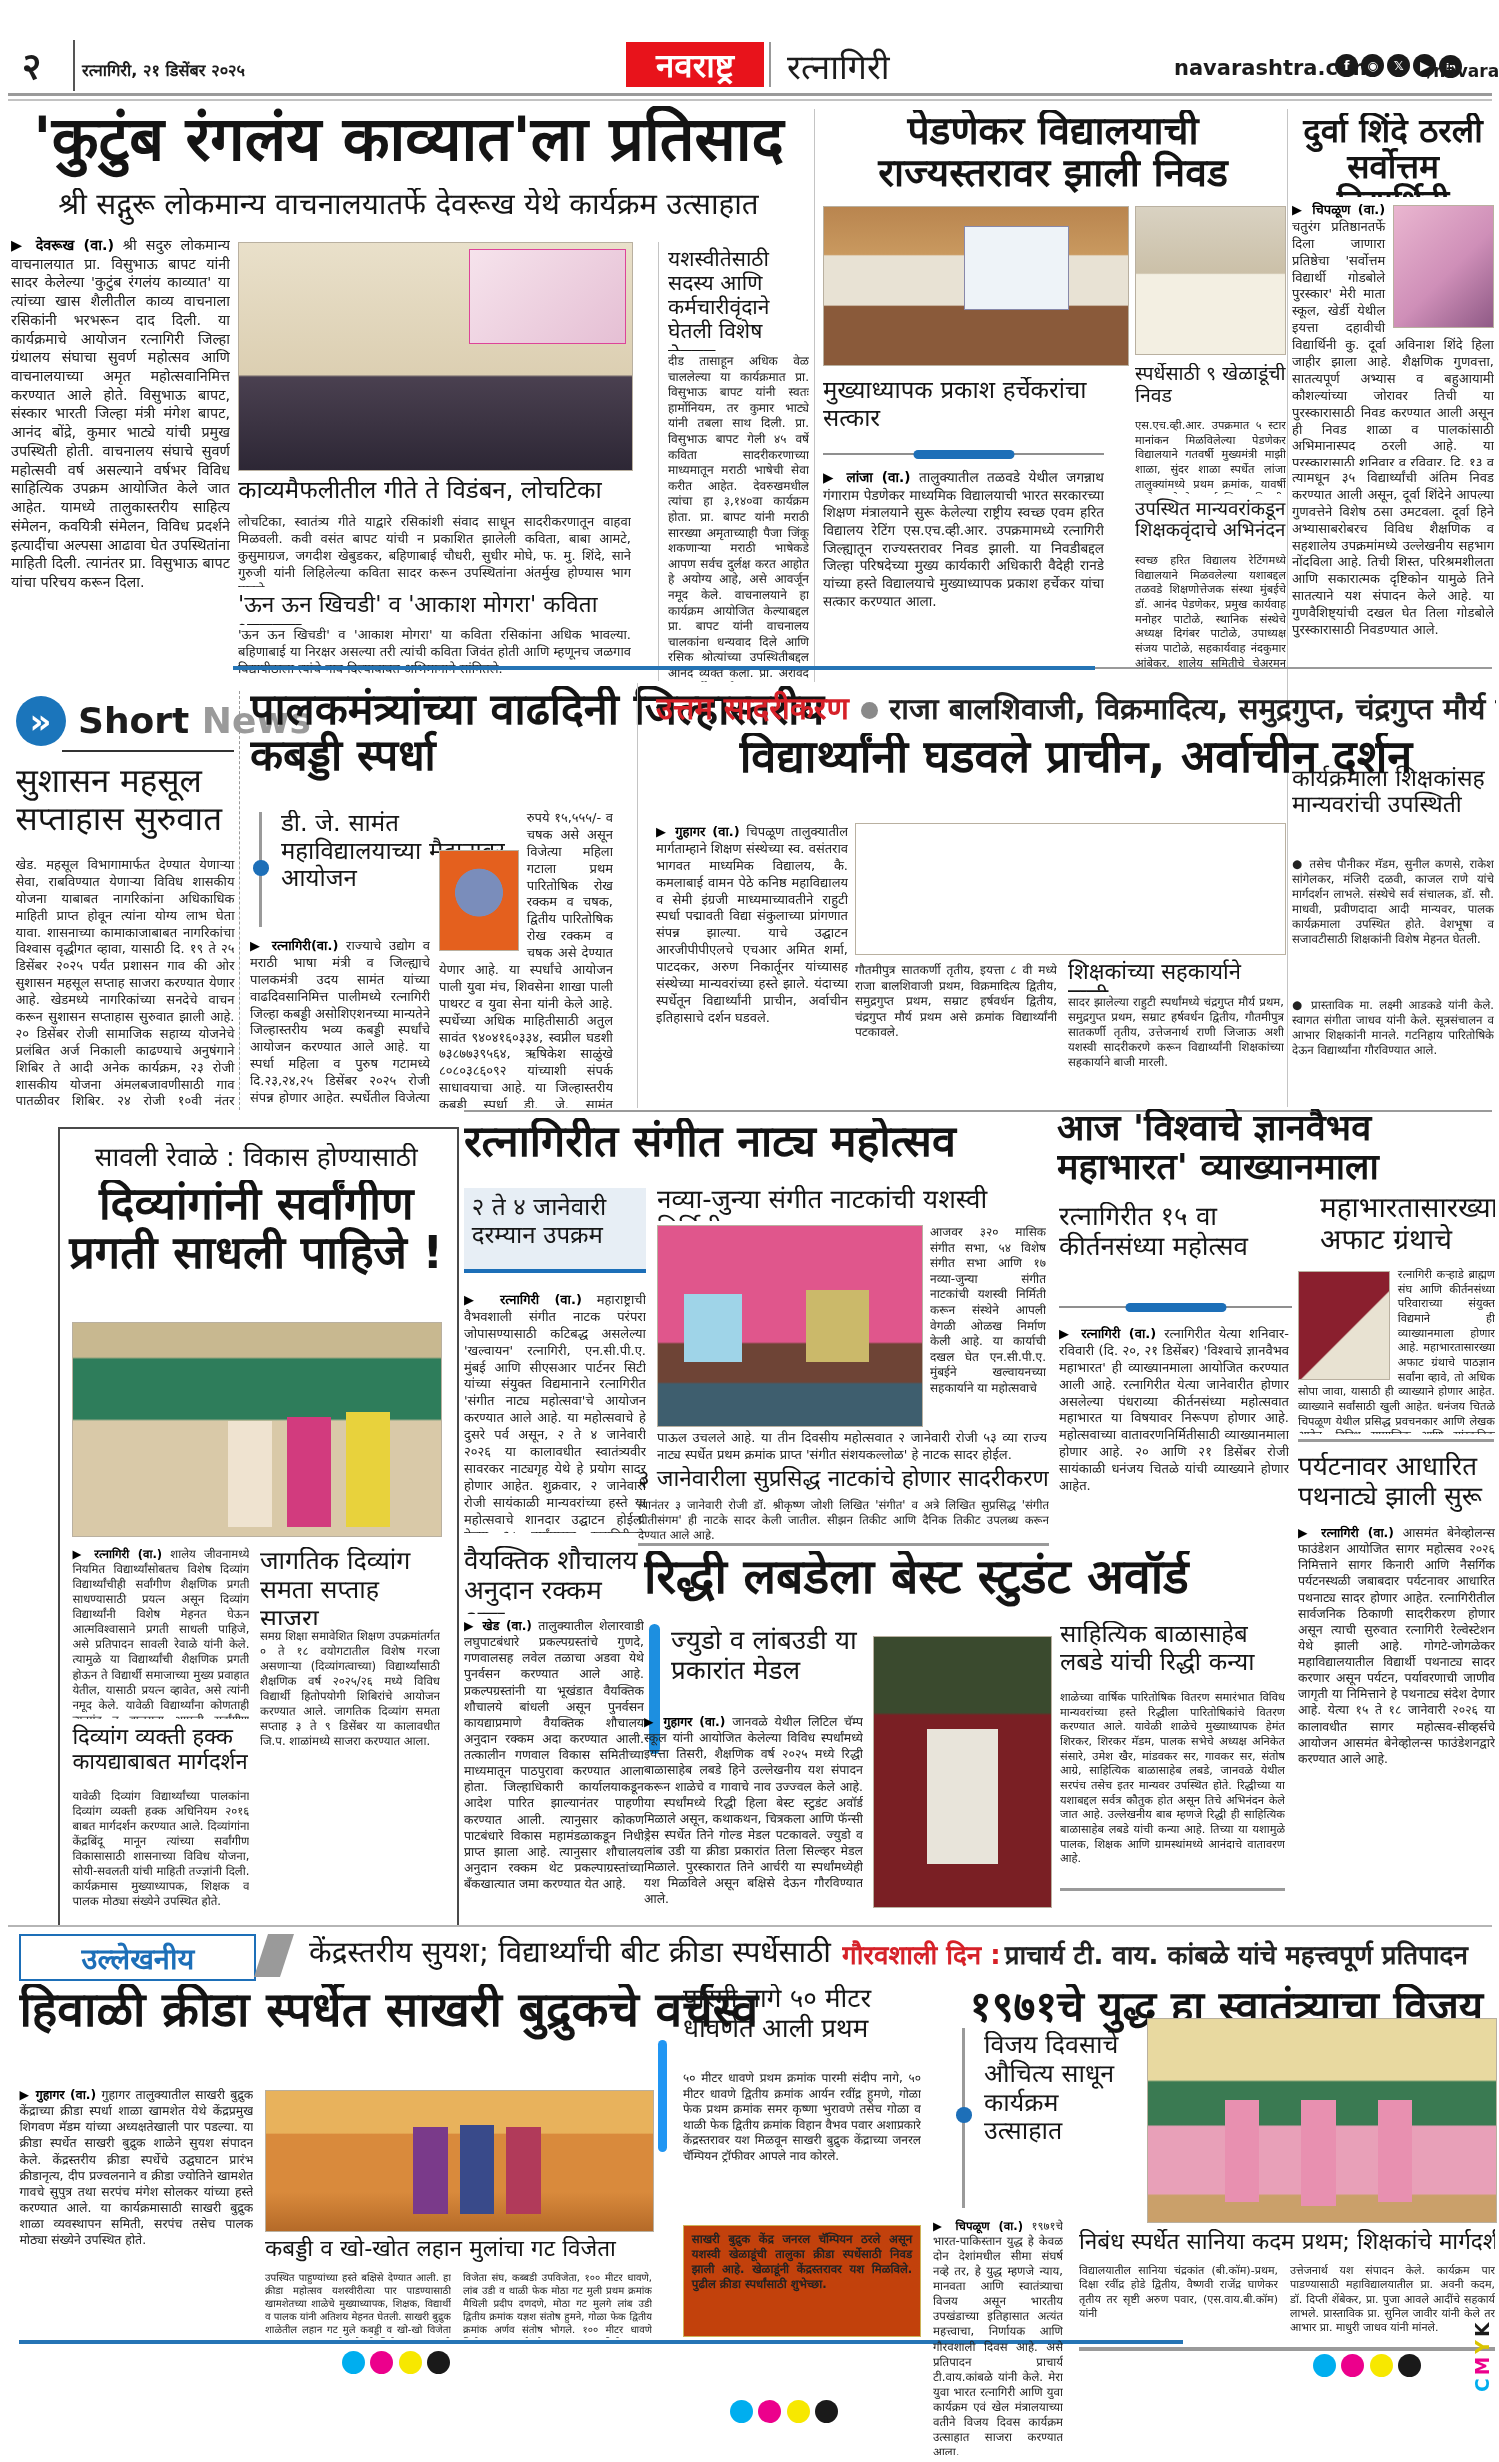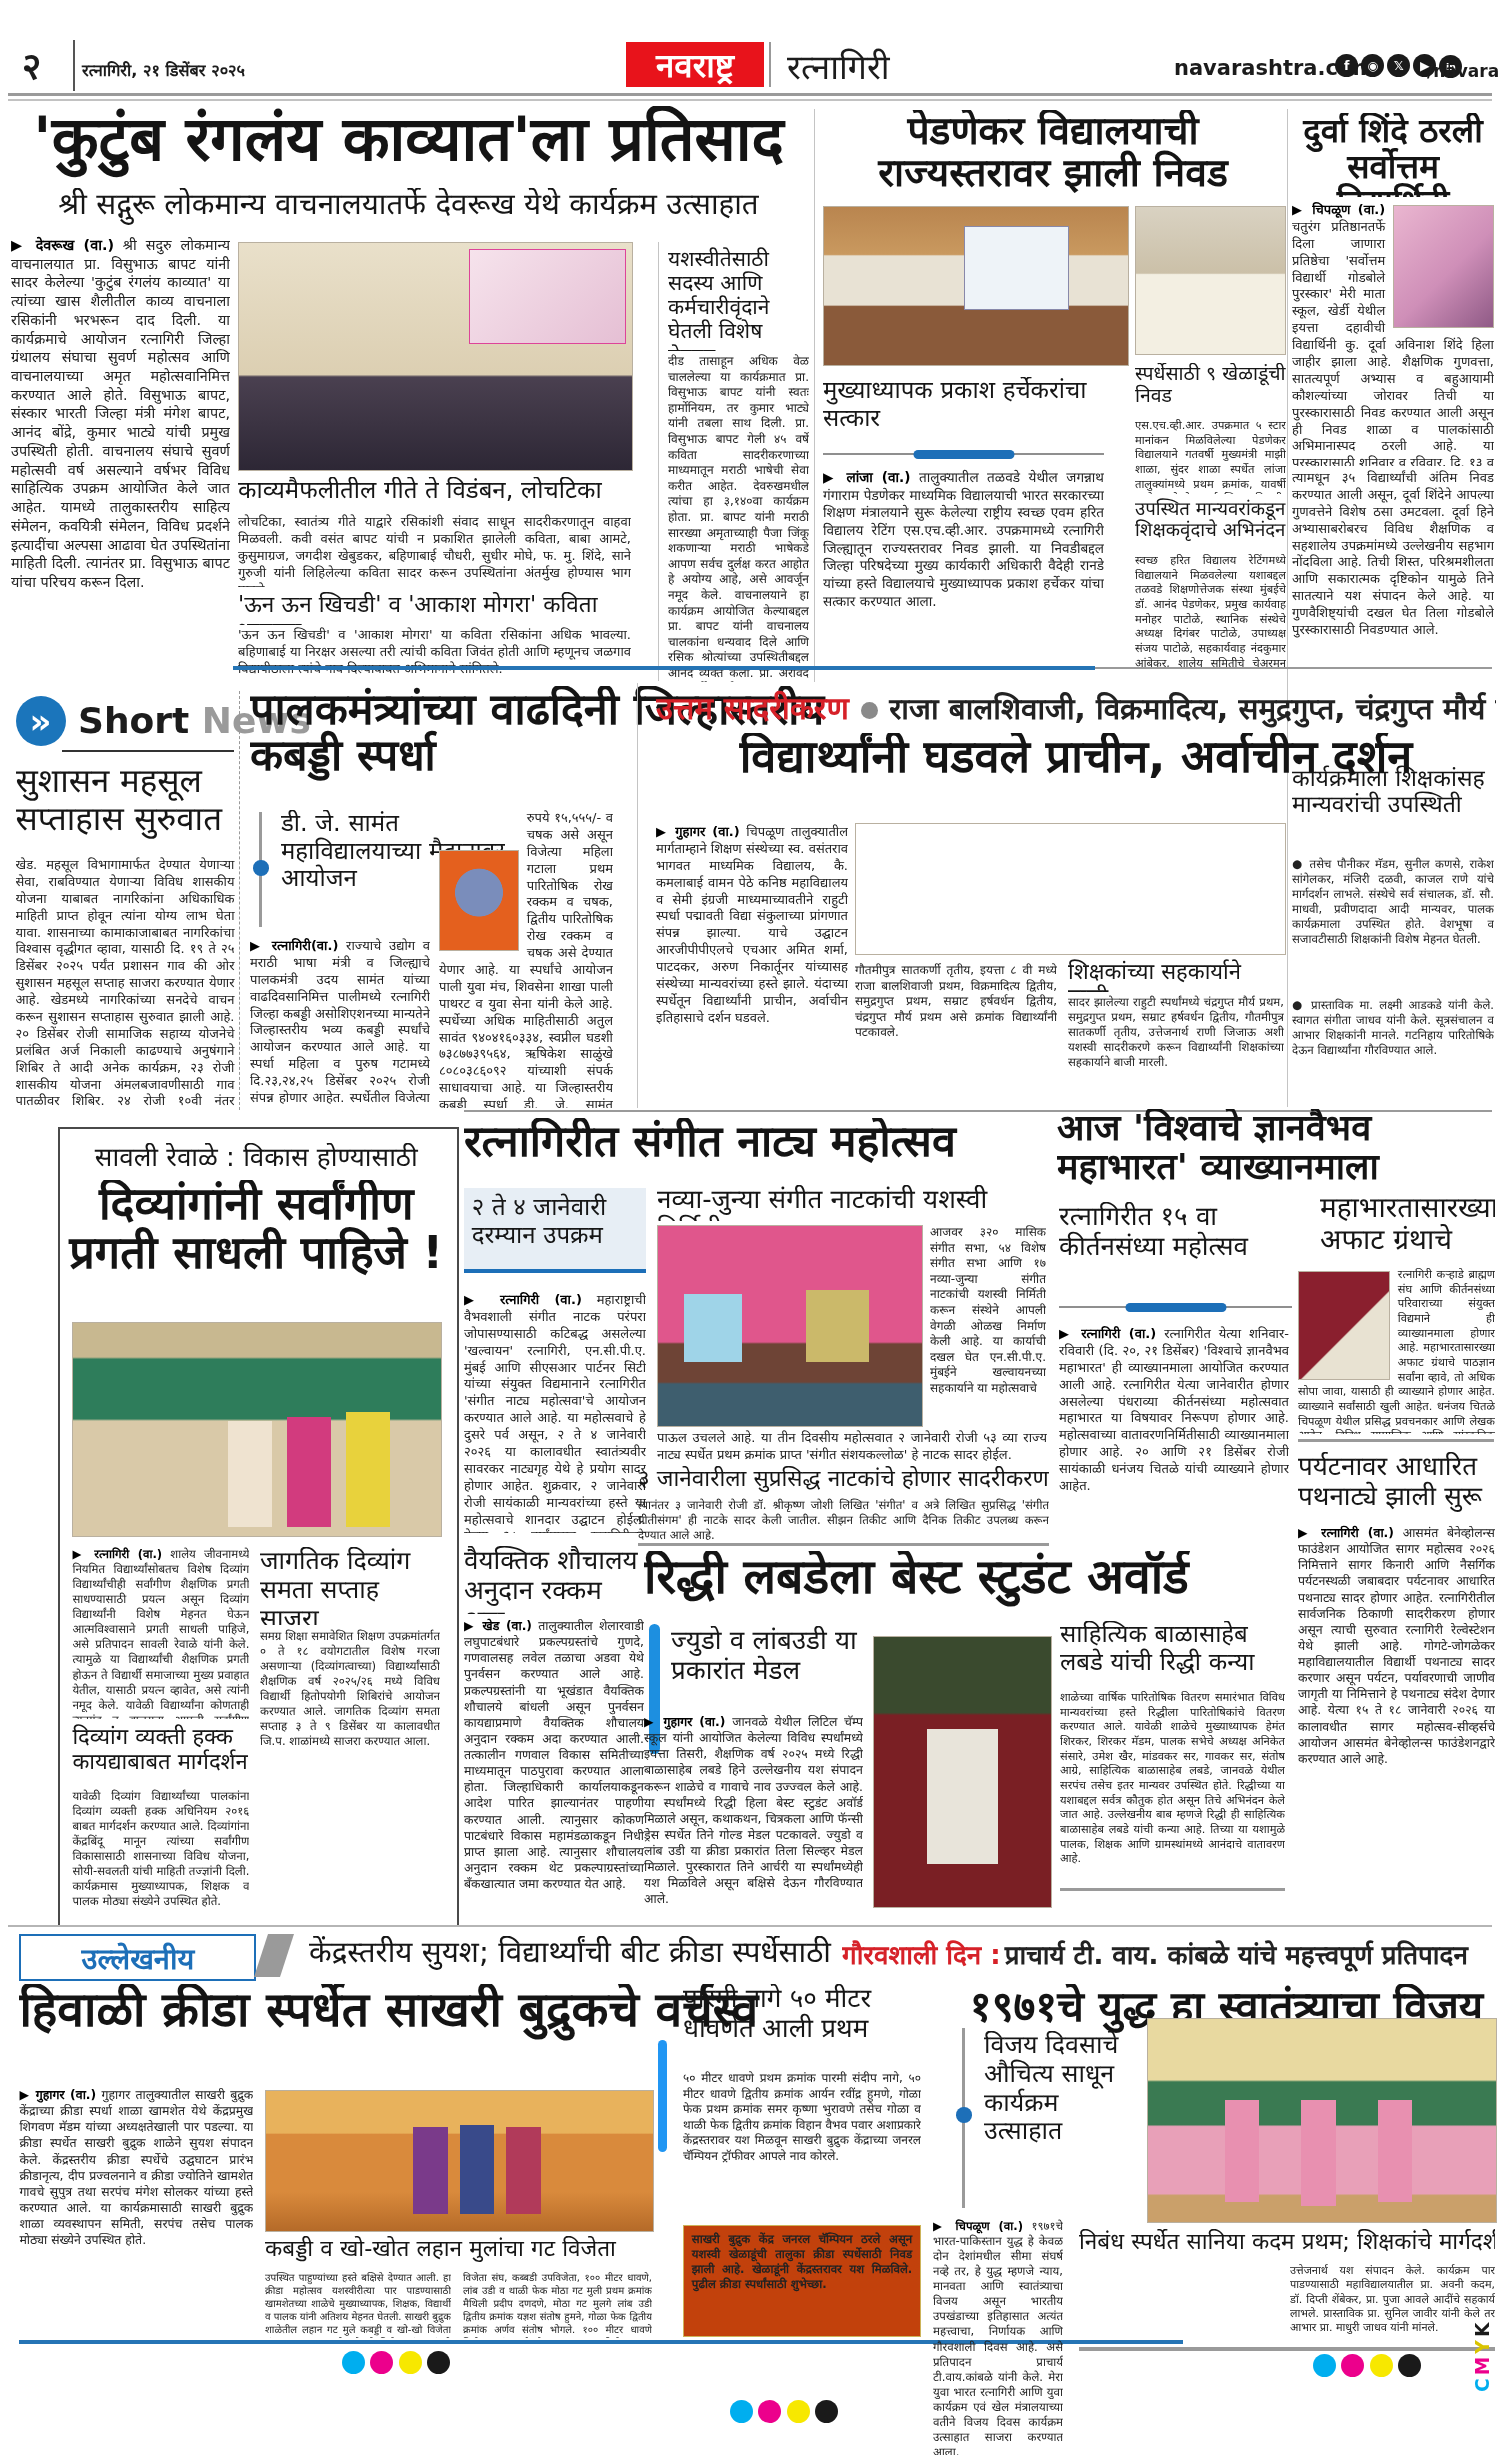--- a/index.html
+++ b/index.html
@@ -262,20 +262,21 @@
   <div class="abs bt clip" style="left:933px;top:2219px;width:130px;height:236px;font-size:11.6px;">
     <b>▶ चिपळूण (वा.)</b>
     <span>१९७१चे भारत-पाकिस्तान युद्ध हे केवळ दोन देशांमधील सीमा संघर्ष नव्हे तर, हे युद्ध म्हणजे न्याय, मानवता आणि स्वातंत्र्याचा विजय असून भारतीय उपखंडाच्या इतिहासात अत्यंत महत्त्वाचा, निर्णायक आणि गौरवशाली दिवस आहे. असे प्रतिपादन प्राचार्य टी.वाय.कांबळे यांनी केले. मेरा युवा भारत रत्नागिरी आणि युवा कार्यक्रम एवं खेल मंत्रालयाच्या वतीने विजय दिवस कार्यक्रम उत्साहात साजरा करण्यात आला.</span>
   </div>
   <div class="photo" style="left:1147px;top:2018px;width:348px;height:203px;background:linear-gradient(180deg,#e8d9a0 0 30%,#3a7a52 31% 52%,#e8a0b8 53% 86%,#caa06a 87% 100%);">
     <div class="abs" style="left:22%;top:40%;width:10%;height:50%;background:#e890b0;"></div>
     <div class="abs" style="left:44%;top:40%;width:10%;height:52%;background:#e890b0;"></div>
     <div class="abs" style="left:66%;top:40%;width:10%;height:50%;background:#e890b0;"></div>
   </div>
   <div class="abs sh clip" style="left:1079px;top:2229px;width:416px;height:31px;font-size:22.5px;white-space:nowrap;">निबंध स्पर्धेत सानिया कदम प्रथम; शिक्षकांचे मार्गदर्शन</div>
+  <div class="abs bt clip" style="left:1079px;top:2264px;width:199px;height:81px;font-size:11px;">विद्यालयातील सानिया चंद्रकांत (बी.कॉम)-प्रथम, दिक्षा रवींद्र होडे द्वितीय, वैष्णवी राजेंद्र घाणेकर तृतीय तर सृष्टी अरुण पवार, (एस.वाय.बी.कॉम) यांनी</div>
   <div class="abs bt clip" style="left:1290px;top:2264px;width:205px;height:81px;font-size:11px;">उत्तेजनार्थ यश संपादन केले. कार्यक्रम पार पाडण्यासाठी महाविद्यालयातील प्रा. अवनी कदम, डॉ. दिप्ती शेंबेकर, प्रा. पुजा आवले आदींचे सहकार्य लाभले. प्रास्ताविक प्रा. सुनिल जावीर यांनी केले तर आभार प्रा. माधुरी जाधव यांनी मांनले.</div>
   <div class="hrule" style="left:1079px;top:2347px;width:416px;height:3.9px;"></div>
 
   <div class="abs dotrow" style="left:342px;top:2351px;">
     <span class="c1"></span><span class="c2"></span><span class="c3"></span><span class="c4"></span>
   </div>
   <div class="abs dotrow" style="left:730px;top:2400px;">
     <span class="c1"></span><span class="c2"></span><span class="c3"></span><span class="c4"></span>
   </div>
   <div class="abs dotrow" style="left:1313px;top:2354px;">

